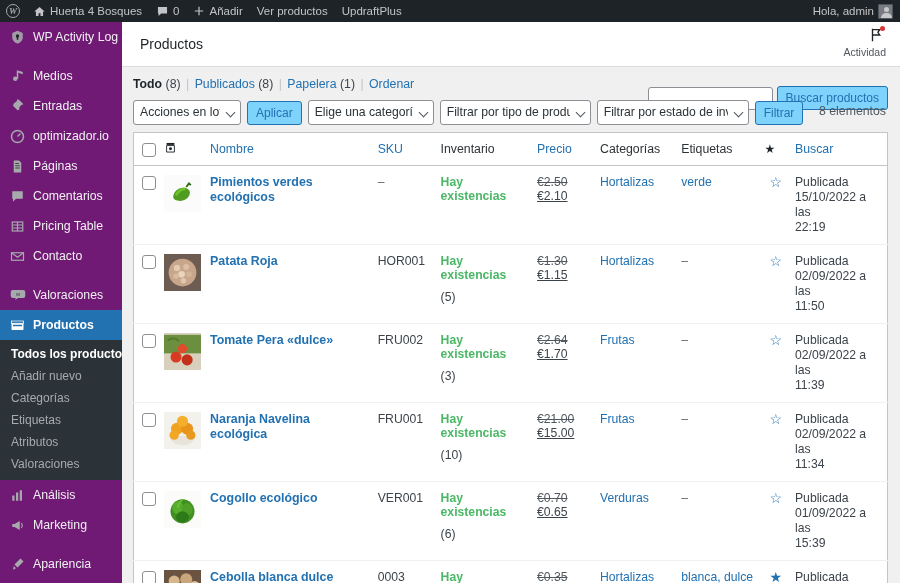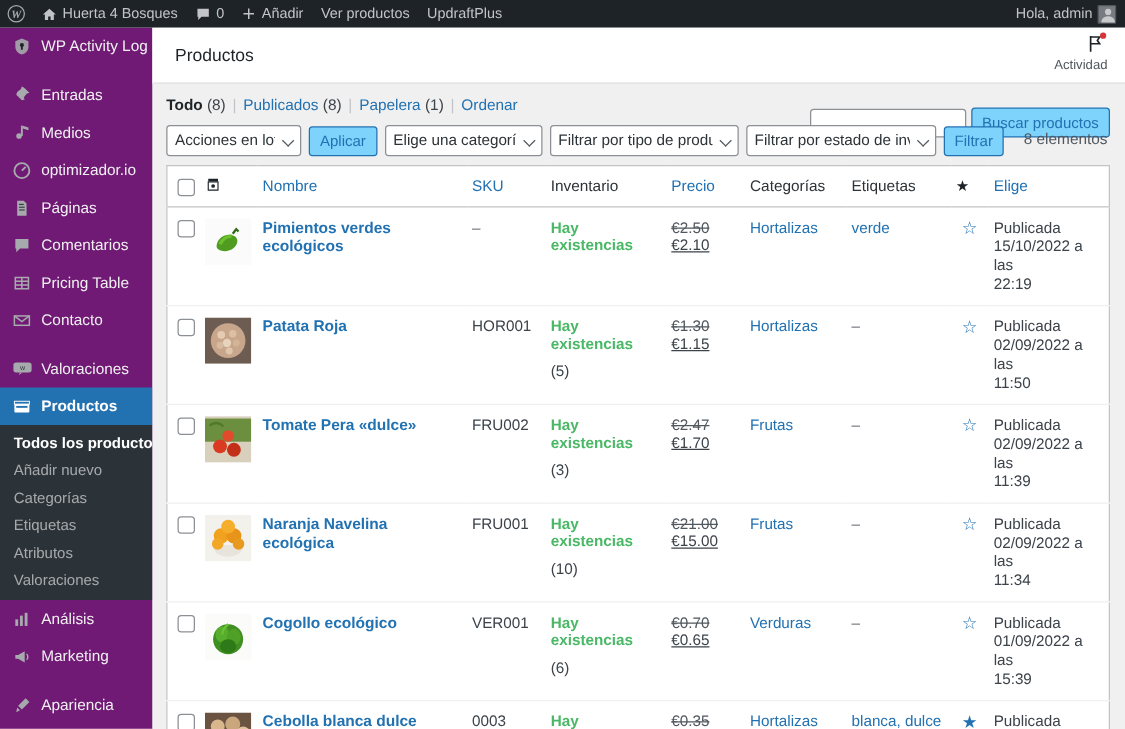--- a/index.html
+++ b/index.html
@@ -186,35 +186,35 @@
         </svg>
     </span>
     <span>WP Activity Log</span>
   </div>
 
   <div class="menu-gap"></div>
 
   <div class="menu-item">
     <span class="mi-ico">
       <svg width="15" height="15" viewBox="0 0 20 20" fill="currentColor">
-          <path d="M13 2l5 5-3 1-3 4 1 2-3 1-3-3-5 5 5-5-3-3 1-3 4-3 1-3z"></path>
-        </svg>
-    </span>
-    <span>Entradas</span>
-  </div>
-
-  <div class="menu-item">
-    <span class="mi-ico">
-      <svg width="15" height="15" viewBox="0 0 20 20" fill="currentColor">
           <circle cx="7" cy="13" r="3"></circle>
           <rect x="9" y="2" width="2" height="11"></rect>
           <path d="M11 2l6 2v3l-6-2z"></path>
         </svg>
     </span>
     <span>Medios</span>
+  </div>
+
+  <div class="menu-item">
+    <span class="mi-ico">
+      <svg width="15" height="15" viewBox="0 0 20 20" fill="currentColor">
+          <path d="M13 2l5 5-3 1-3 4 1 2-3 1-3-3-5 5 5-5-3-3 1-3 4-3 1-3z"></path>
+        </svg>
+    </span>
+    <span>Entradas</span>
   </div>
 
   <div class="menu-item">
     <span class="mi-ico">
       <svg width="15" height="15" viewBox="0 0 20 20" fill="currentColor">
           <circle cx="10" cy="10" r="8" fill="none" stroke="currentColor" stroke-width="2"></circle>
           <path d="M10 10l4-4" stroke="currentColor" stroke-width="2" fill="none"></path>
         </svg>
     </span>
     <span>optimizador.io</span>
@@ -407,21 +407,21 @@
                 </svg>
             </span>
           </th>
           <th class="col-name"><a href="#">Nombre</a></th>
           <th class="col-sku"><a href="#">SKU</a></th>
           <th class="col-stock"><span>Inventario</span></th>
           <th class="col-price"><a href="#">Precio</a></th>
           <th class="col-cats"><span>Categorías</span></th>
           <th class="col-tags"><span>Etiquetas</span></th>
           <th class="col-feat"><span class="hdr-star">★</span></th>
-          <th class="col-date"><a href="#">Elige</a></th>
+          <th class="col-date"><a href="#">Buscar</a></th>
         </tr>
       </thead>
       <tbody id="rows">
           <tr>
     <td class="col-cb">
       <input type="checkbox" class="wp-cb" style="">
     </td>
     <td class="col-thumb">
       <span class="thumb"><svg viewBox="0 0 40 40">
                   <rect width="40" height="40" fill="#fbfbfb"></rect>
@@ -501,21 +501,21 @@
     </td>
     <td class="col-name">
       <a href="#" class="prod-name">Tomate Pera «dulce»</a>
     </td>
     <td class="col-sku"><span>FRU002</span></td>
     <td class="col-stock">
       <span class="instock">Hay existencias</span>
       <span class="stockcount">(3)</span>
     </td>
     <td class="col-price">
-              <span class="del">€2.47</span>
+              <span class="del">€2.64</span>
               <span class="ins-price">€1.70</span>
             </td>
     <td class="col-cats">
       <a href="#" class="muted-link">Frutas</a>
     </td>
     <td class="col-tags"><span class="dash">–</span></td>
     <td class="col-feat"><span class="star-empty">☆</span></td>
     <td class="col-date">
       <span class="datecol">Publicada<br>02/09/2022 a las<br>11:39</span>
     </td>

